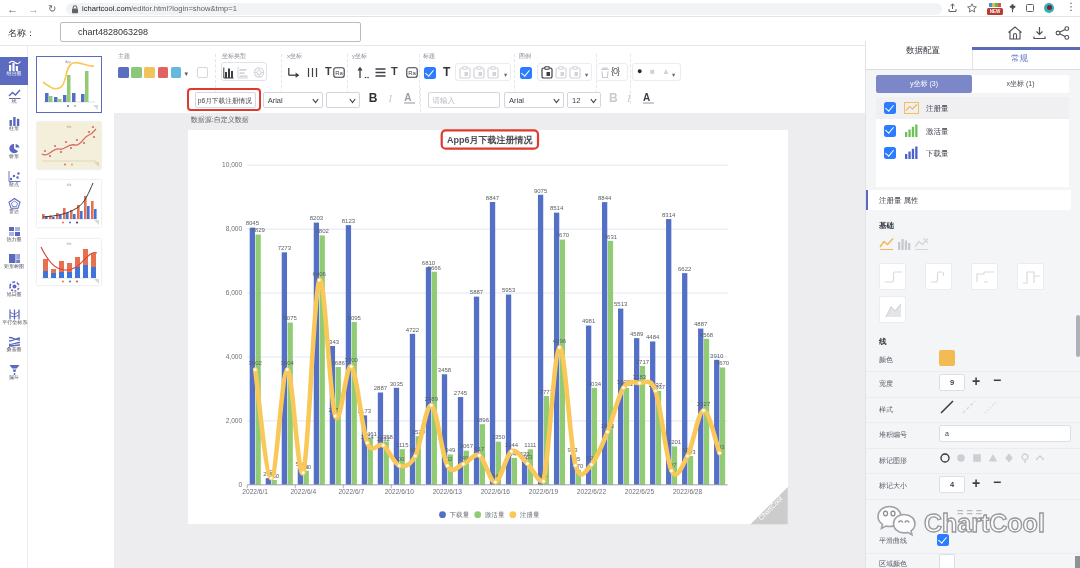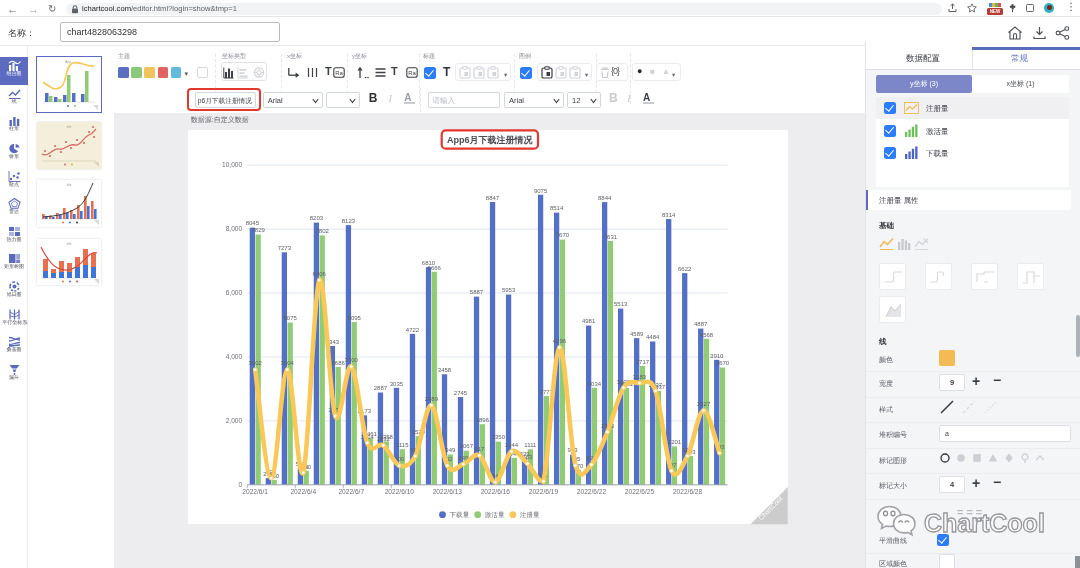--- a/index.html
+++ b/index.html
@@ -5,21 +5,21 @@
 * { margin:0; padding:0; box-sizing:border-box; }
 html,body { width:1080px; height:568px; overflow:hidden; background:#fff;
   font-family:"Liberation Sans", sans-serif; position:relative; }
 .abs { position:absolute; }
 
 #chrome { position:absolute; left:0; top:0; width:1080px; height:17px; background:#fff; border-bottom:1px solid #e3e3e3; }
 #pill { position:absolute; left:66px; top:2.5px; width:876px; height:12px; background:#f1f3f4; border-radius:6px; }
 .navic { position:absolute; top:3px; font-size:10px; color:#5f6368; }
 
 #namerow { position:absolute; left:0; top:18px; width:1080px; height:28px; background:#fff; }
-#nameinput { position:absolute; left:60px; top:3.5px; width:220px; height:20px; border:1px solid #b9bcc2; border-radius:2px; font-size:9px; color:#333; padding-left:6px; line-height:19px; }
+#nameinput { position:absolute; left:60px; top:3.5px; width:301px; height:20px; border:1px solid #b9bcc2; border-radius:2px; font-size:9px; color:#333; padding-left:17px; line-height:19px; }
 
 #sidebar { position:absolute; left:0; top:46px; width:28px; height:522px; background:#fff; border-right:1px solid #ebebee; }
 .sbitem { position:absolute; left:0; width:28px; height:27.5px; text-align:center; }
 .sbitem .ic { display:block; margin:3px auto 0; width:13px; height:11px; }
 .sbitem .lb { display:block; font-size:6px; color:#51525e; line-height:7px; transform:scale(0.84); transform-origin:center top; white-space:nowrap; }
 .sbactive { background:#5c6bc0; }
 .sbactive .lb { color:#fff; }
 
 #thumbcol { position:absolute; left:29px; top:46px; width:85px; height:522px; background:#fff; }
 .thumb { position:absolute; left:8px; width:64px; background:#fff; box-shadow:0 0 2px rgba(0,0,0,.18); }
@@ -634,21 +634,21 @@
     <text x="449.5" y="517.2" font-size="6.6" fill="#6b6e75">下载量</text>
 <circle cx="477.7" cy="514.7" r="3.4" fill="#91cc75"></circle>
     <text x="484.7" y="517.2" font-size="6.6" fill="#6b6e75">激活量</text>
 <circle cx="512.8" cy="514.7" r="3.4" fill="#fac858"></circle>
     <text x="519.8" y="517.2" font-size="6.6" fill="#6b6e75">注册量</text>
 <path d="M750.5 524.3 L787.8 487 L787.8 524.3 z" fill="#cccccc"></path>
 <text x="772" y="510" text-anchor="middle" font-size="6.8" fill="#fff" transform="rotate(-45 772 510)">ChartCool</text>
 </svg>
 <div id="rpanel">
 <div id="rtabs">
-<div class="abs" style="left:40px; top:12px; font-size:8.5px; color:#3a3d45;">数据配置</div>
+<div class="abs" style="left:40px; top:4px; font-size:8.5px; color:#3a3d45;">数据配置</div>
 <div class="abs" style="left:106px; top:6px; width:109px; height:22px; border-left:1px solid #e4e4e8;"></div>
 <div class="abs" style="left:106px; top:6px; width:109px; height:2.5px; background:#5a6bbd;"></div>
 <div class="abs" style="left:145px; top:12px; font-size:8.5px; color:#6374c2;">常规</div>
 </div>
 <div class="abs" style="left:10px; top:34px; width:193px; height:18px; background:#fff; border-radius:2px;">
       <div style="position:absolute; left:0; top:0; width:96px; height:18px; background:#7b87c9; border-radius:2px; color:#fff; font-size:7px; text-align:center; line-height:18px;">y坐标 (3)</div>
       <div style="position:absolute; left:96px; top:0; width:97px; height:18px; color:#4a4d55; font-size:7px; text-align:center; line-height:18px;">x坐标 (1)</div>
     </div>
 <div class="rcard" style="top:56px; height:90px;">
 <div style="position:absolute; left:0; top:0px; width:193px; height:22px; background:#f0f0f3;">

